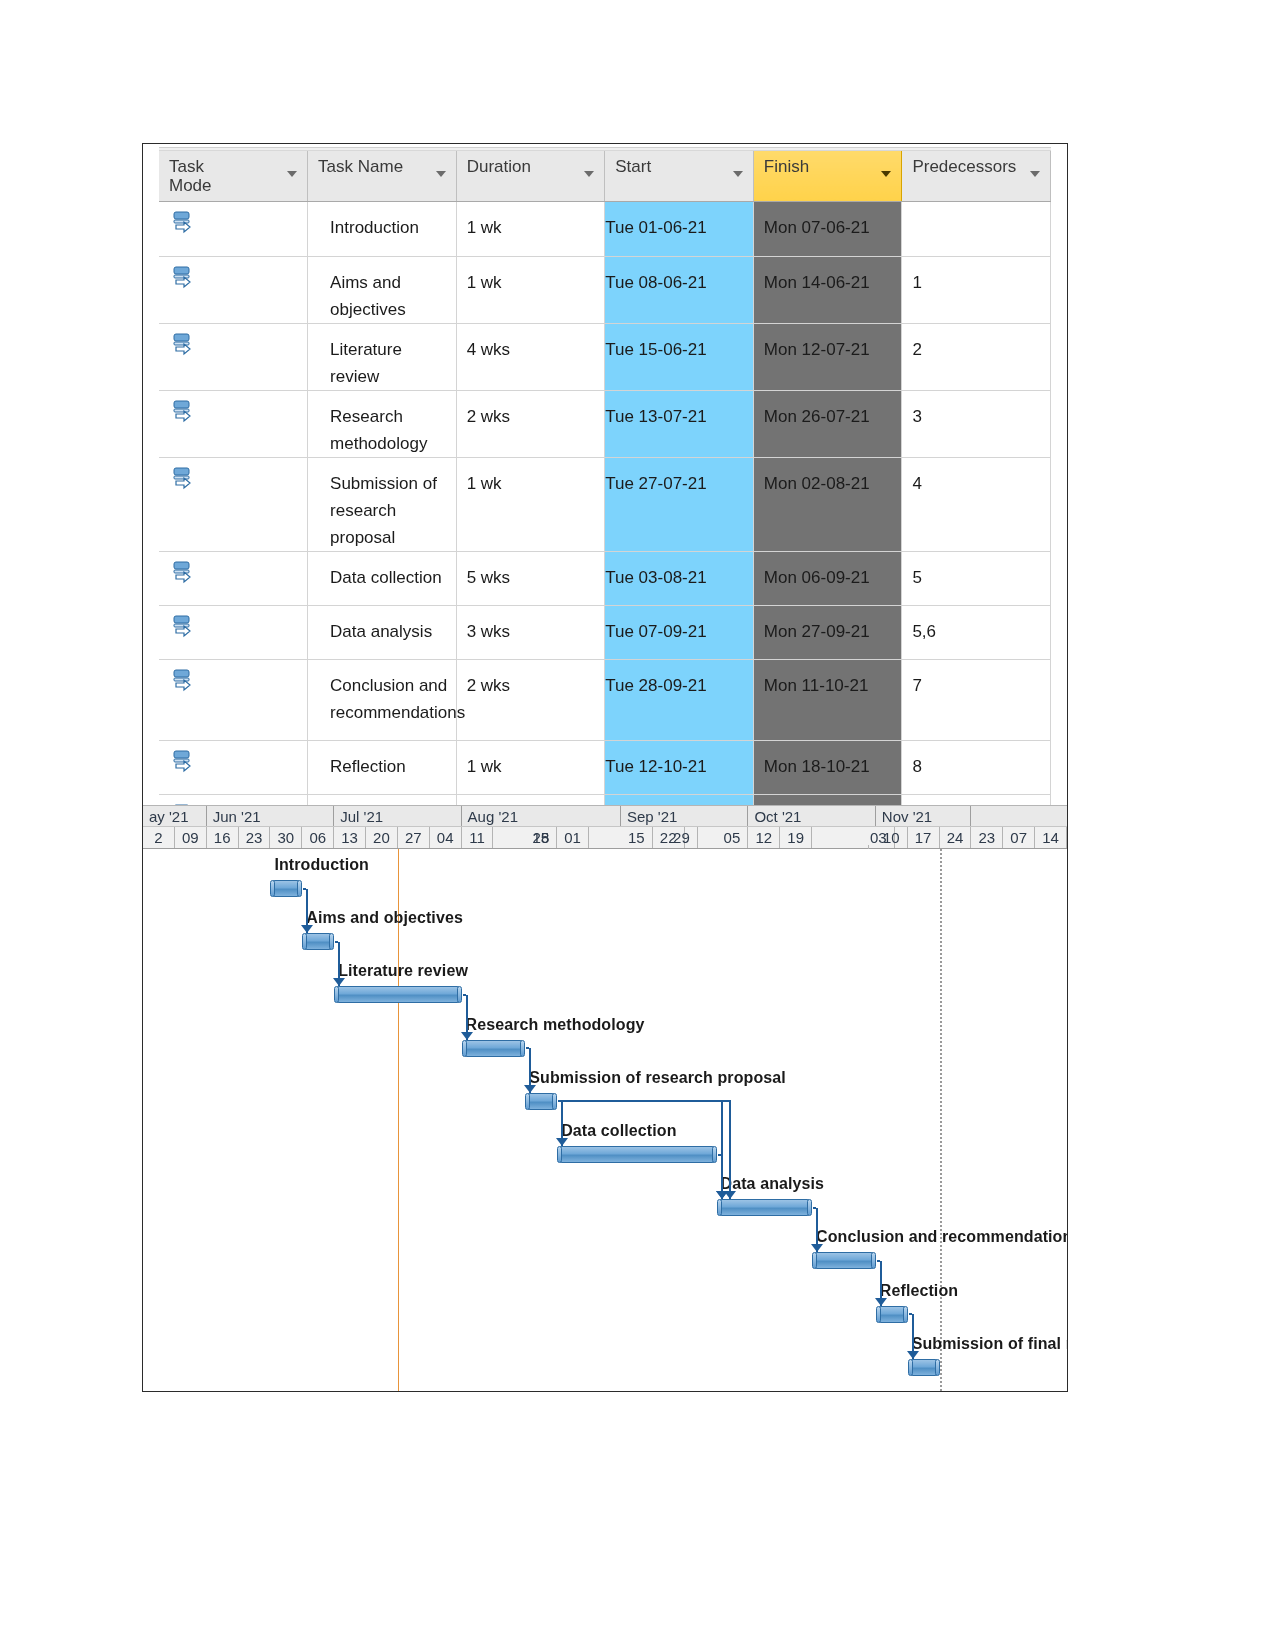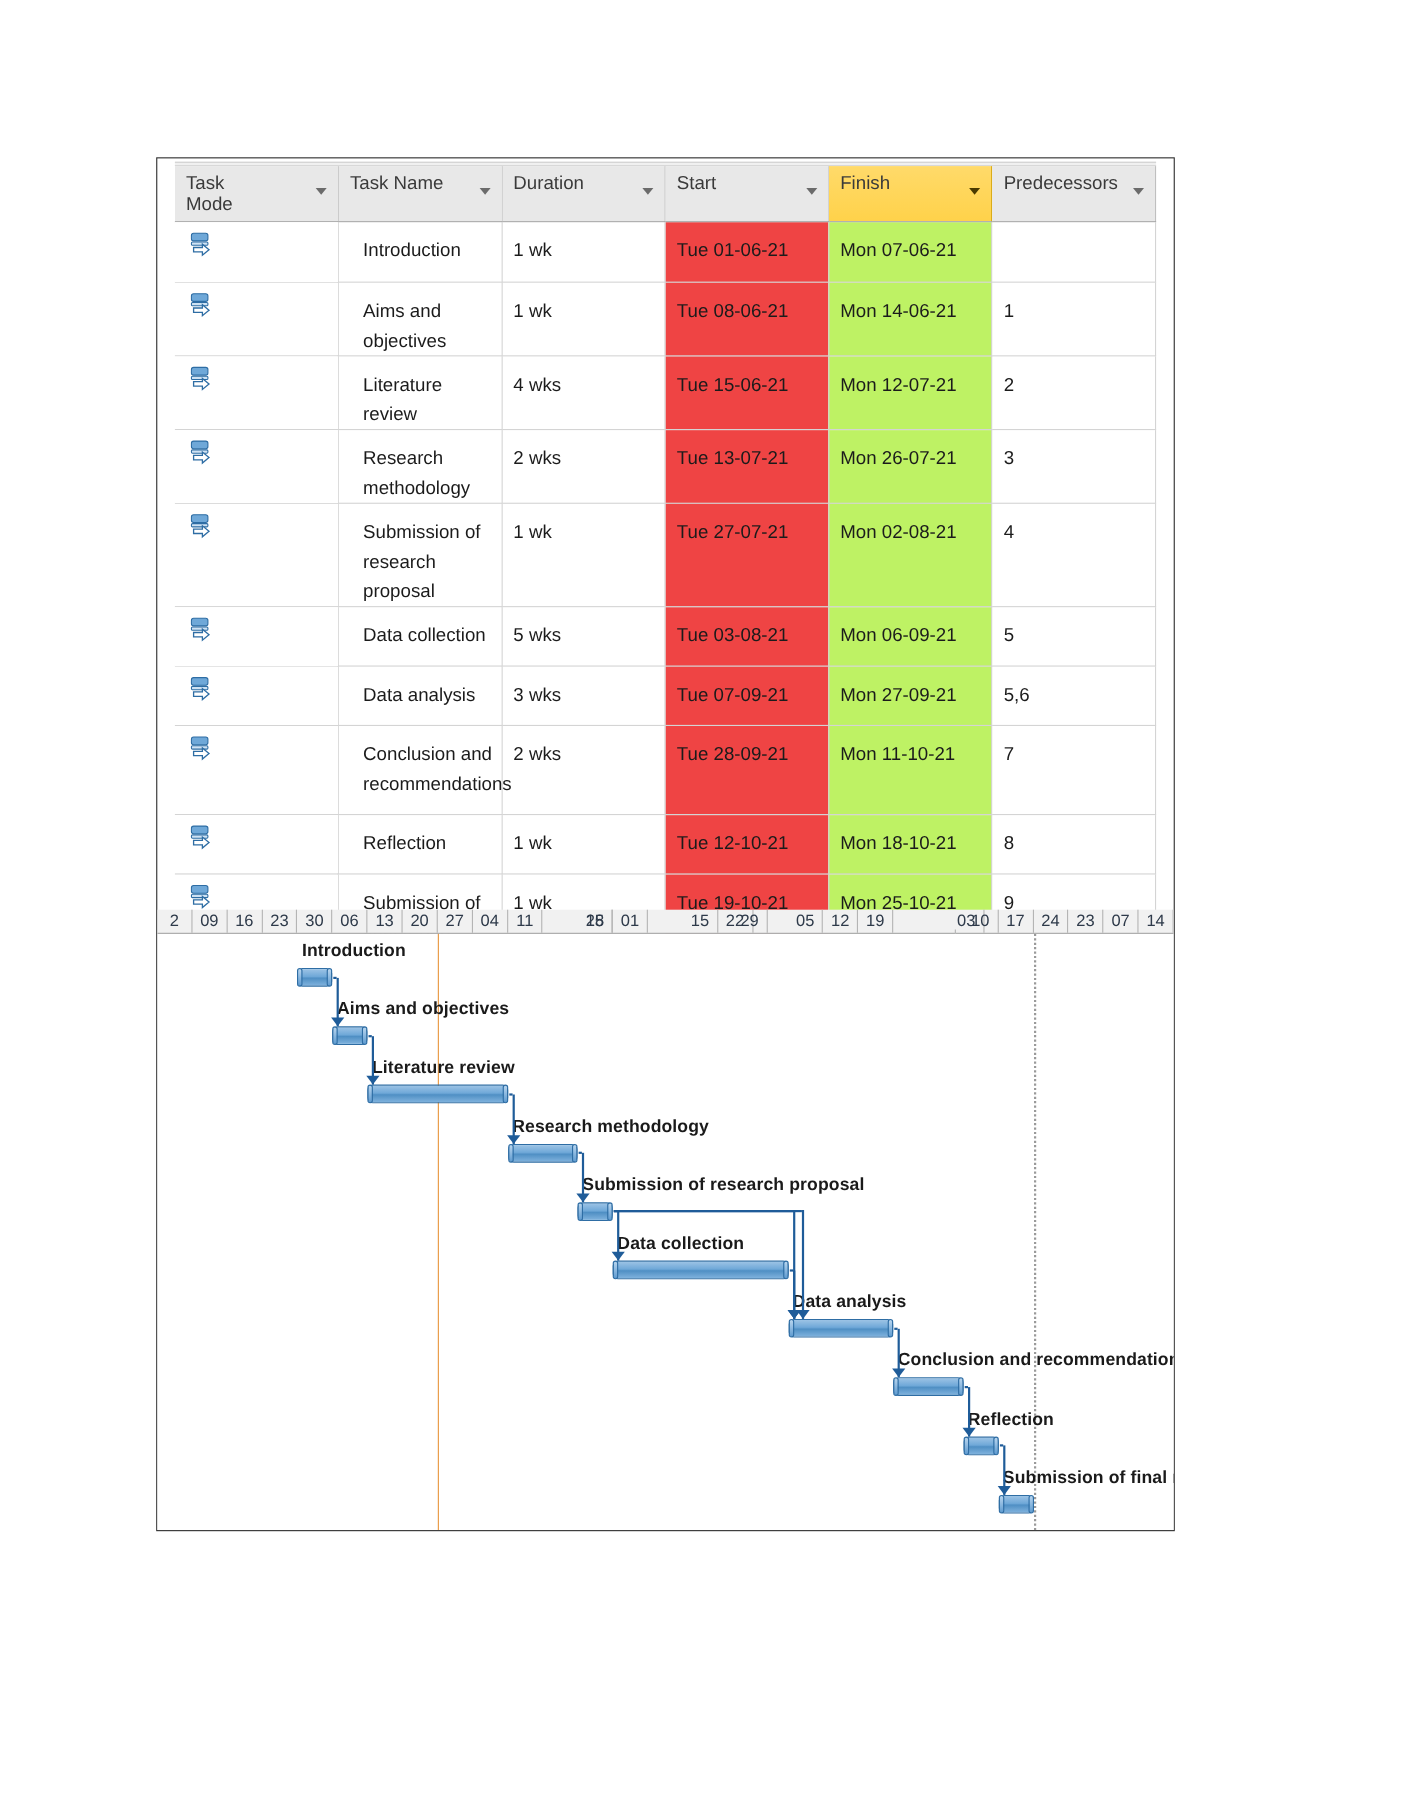--- a/index.html
+++ b/index.html
@@ -96,22 +96,22 @@
     border-right: 1px solid #d4d4d4;
     border-bottom: 1px solid #d4d4d4;
     font-size: 17px;
     color: #1b1b1b;
     background: #ffffff;
     line-height: 27px;
   }
   tbody td.c-mode   { width: 90px;  background:#ffffff; position:relative; }
   tbody td.c-name   { width: 253px; padding-left: 22px; }
   tbody td.c-dur    { width: 117px; padding-left: 10px; }
-  tbody td.c-start  { width: 138px; padding-left: 10px; background:#ef4444; }
-  tbody td.c-finish { width: 139px; padding-left: 10px; background:#bef264; }
+  tbody td.c-start  { width: 138px; background:#7dd3fc; }
+  tbody td.c-finish { width: 139px; padding-left: 10px; background:#737373; }
   tbody td.c-pred   { width: 155px; padding-left: 10px; }
 
   tbody tr.r1 td { height: 54px; }
   tbody tr td    { height: 53px; }
   tbody tr.two-line td { height: 80px; }
 
   tbody td.c-name .nm { display:block; padding-top: 12px; }
   tbody td.c-dur .v, tbody td.c-start .v, tbody td.c-finish .v, tbody td.c-pred .v {
     display:block; padding-top: 12px;
   }
@@ -518,20 +518,29 @@
             <span class="v">Mon 25-10-21</span>
           </td>
           <td class="c-pred">
             <span class="v">9</span>
           </td>
         </tr>
       </tbody>
   </table>
 
   <div class="timeline">
+    <div class="tl-months" id="tl-months">
+        <div class="mcell" style="left: 0px; width: 63.7241px;">ay '21</div>
+        <div class="mcell" style="left: 63.7241px; width: 127.448px;">Jun '21</div>
+        <div class="mcell" style="left: 191.172px; width: 127.448px;">Jul '21</div>
+        <div class="mcell" style="left: 318.621px; width: 159.31px;">Aug '21</div>
+        <div class="mcell" style="left: 477.931px; width: 127.448px;">Sep '21</div>
+        <div class="mcell" style="left: 605.379px; width: 127.448px;">Oct '21</div>
+        <div class="mcell" style="left: 732.828px; width: 95.5862px;">Nov '21</div>
+      </div>
     <div class="tl-weeks" id="tl-weeks">
         <div class="wcell" style="left: 0px; width: 31.8621px;">2</div>
         <div class="wcell" style="left: 31.8621px; width: 31.8621px;">09</div>
         <div class="wcell" style="left: 63.7241px; width: 31.8621px;">16</div>
         <div class="wcell" style="left: 95.5862px; width: 31.8621px;">23</div>
         <div class="wcell" style="left: 127.448px; width: 31.8621px;">30</div>
         <div class="wcell" style="left: 159.31px; width: 31.8621px;">06</div>
         <div class="wcell" style="left: 191.172px; width: 31.8621px;">13</div>
         <div class="wcell" style="left: 223.034px; width: 31.8621px;">20</div>
         <div class="wcell" style="left: 254.897px; width: 31.8621px;">27</div>

